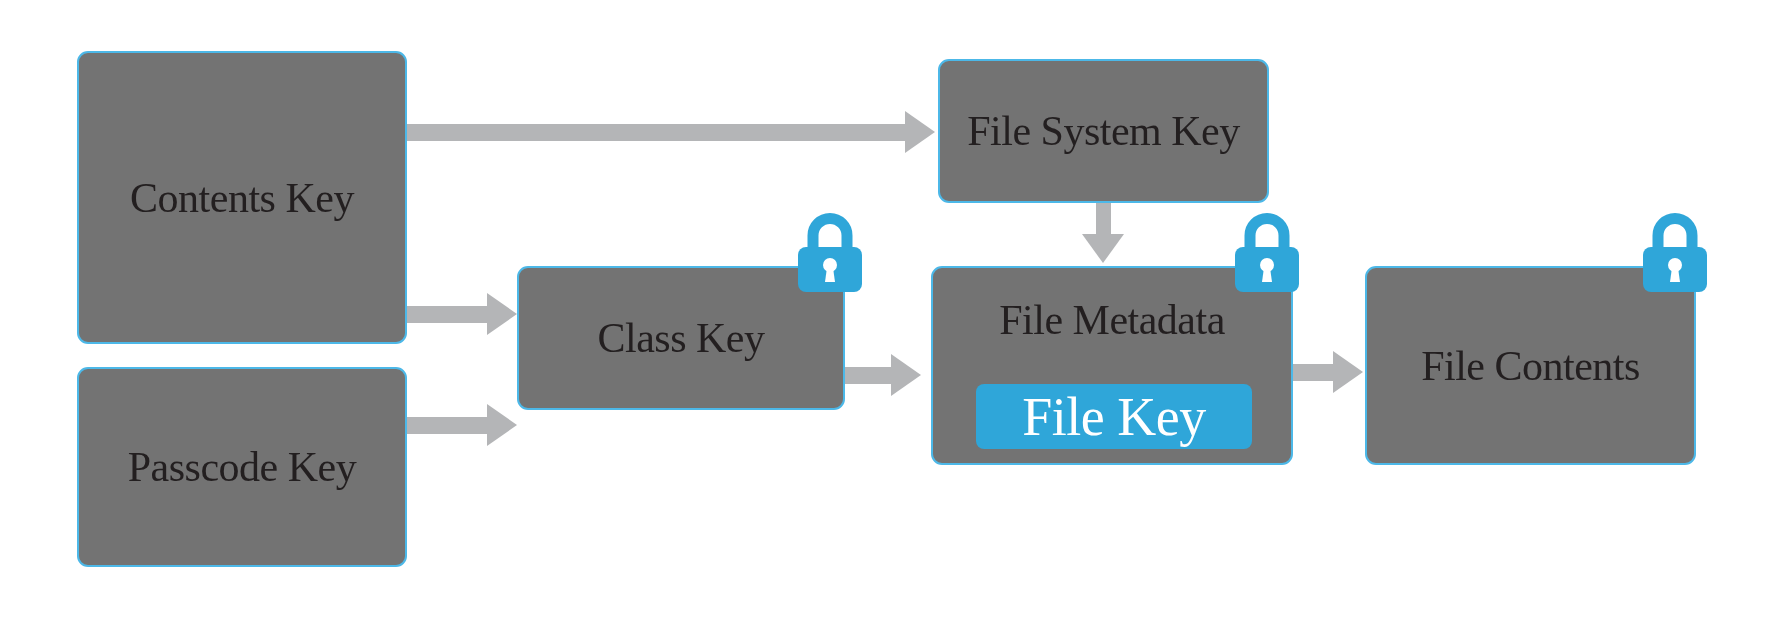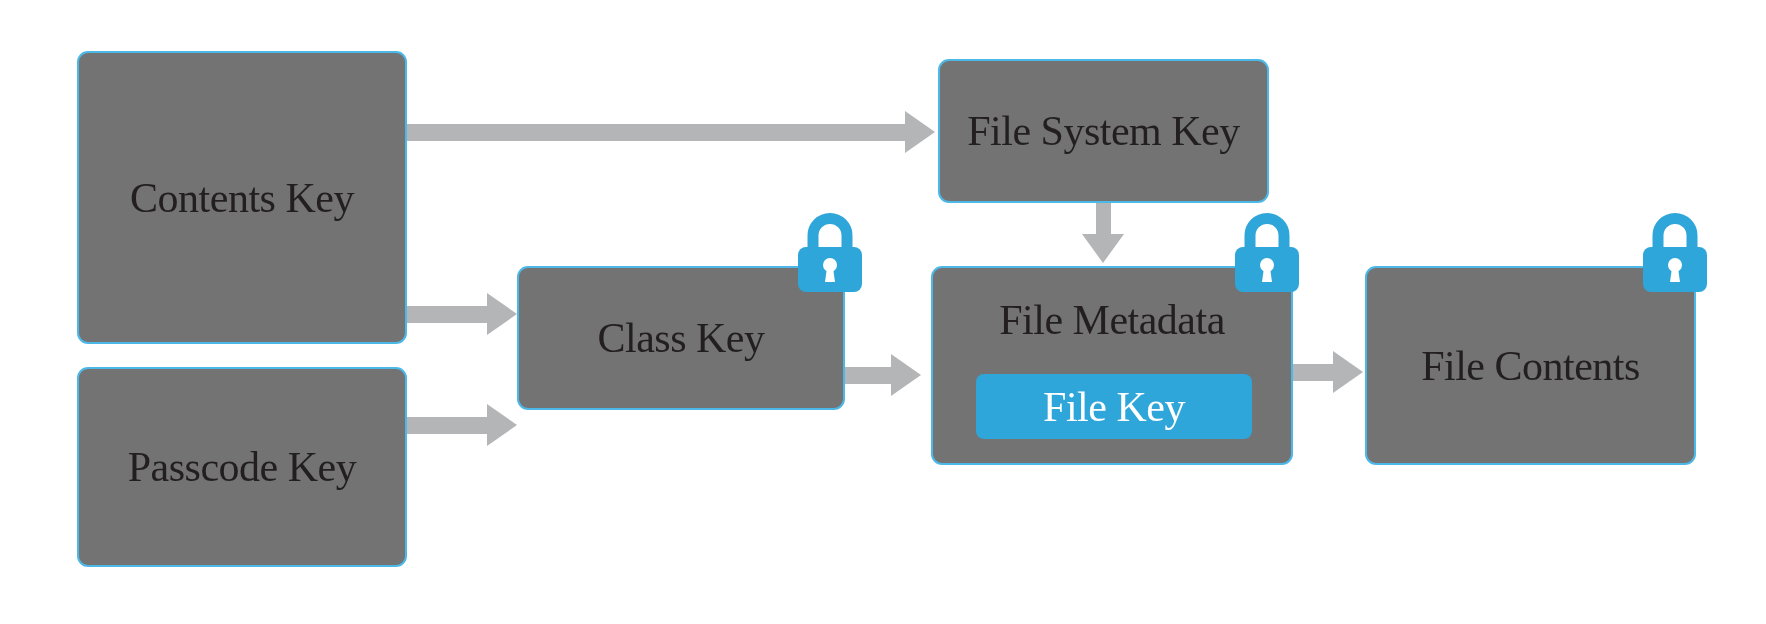--- a/index.html
+++ b/index.html
@@ -29,24 +29,24 @@
   #class-key      {left:517px; top:266px; width:328px; height:144px;}
   #file-system-key{left:938px; top:59px;  width:331px; height:144px;}
   #file-metadata  {left:923px; top:266px; width:362px; height:199px; display:block;margin-left:8px;}
   #file-contents  {left:1365px;top:266px; width:331px; height:199px;}
 
   #file-metadata .title{
     position:absolute;left:0;top:0;width:100%;height:104px;
     display:flex;align-items:center;justify-content:center;
   }
   .file-key-badge{
-    position:absolute;left:43px;top:106px;width:276px;height:65px;
+    position:absolute;left:43px;top:116px;width:276px;height:65px;
     background:#2fa6d9;border-radius:8px;
     display:flex;align-items:center;justify-content:center;
-    color:#ffffff;font-size:42px;text-align:center;
+    color:#ffffff;font-size:54px;text-align:center;
   }
 
   
   .arrow-h{position:absolute;display:flex;align-items:center;}
   .arrow-h .shaft{height:17px;background:#b4b5b7;}
   .arrow-h .head{width:0;height:0;border-top:21px solid transparent;border-bottom:21px solid transparent;border-left:30px solid #b4b5b7;}
   .arrow-v{position:absolute;display:flex;flex-direction:column;align-items:center;}
   .arrow-v .shaft{width:15px;background:#b4b5b7;}
   .arrow-v .head{width:0;height:0;border-left:21px solid transparent;border-right:21px solid transparent;border-top:29px solid #b4b5b7;}
 

